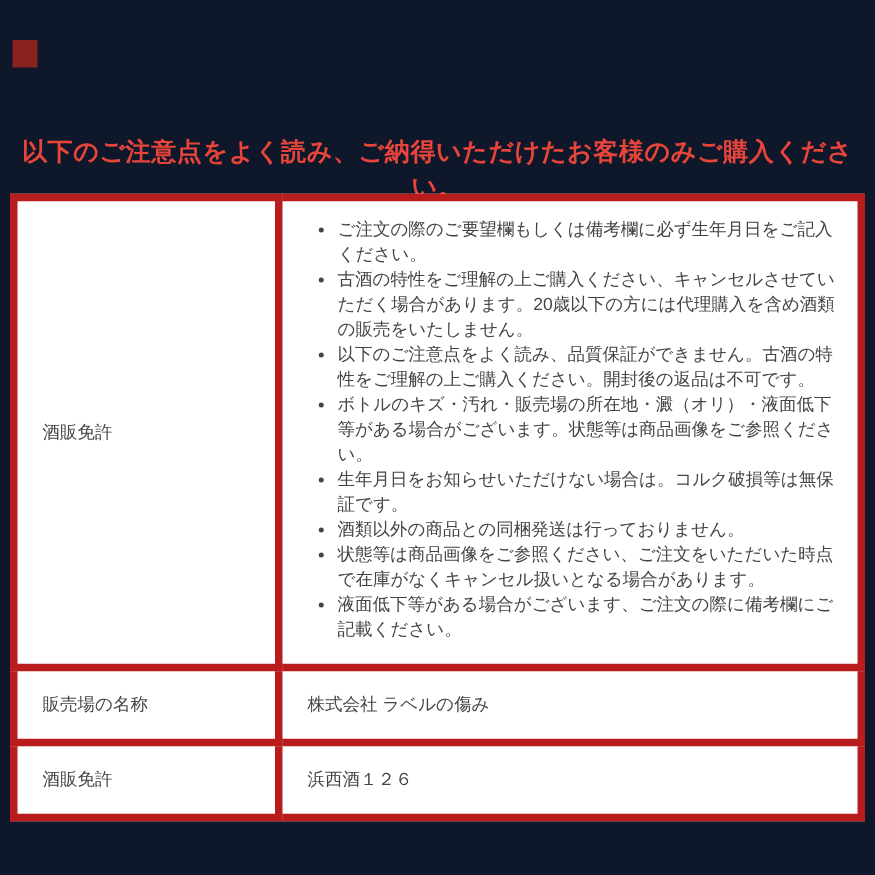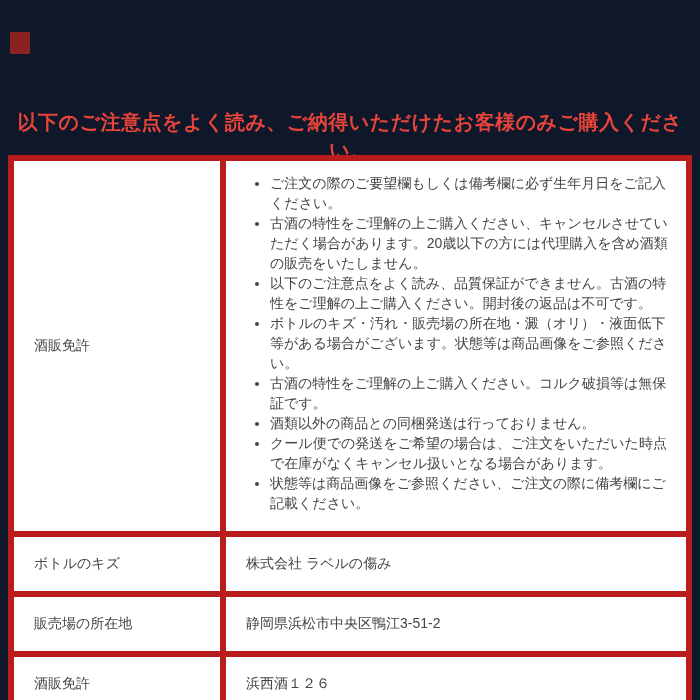--- a/index.html
+++ b/index.html
@@ -91,37 +91,33 @@
   <table class="notice-table">
     <tbody>
         <tr class="bullets-row">
       <th>酒販免許</th>
       <td>
         <ul class="bullet-list">
           <li>ご注文の際のご要望欄もしくは備考欄に必ず生年月日をご記入ください。</li>
           <li>古酒の特性をご理解の上ご購入ください、キャンセルさせていただく場合があります。20歳以下の方には代理購入を含め酒類の販売をいたしません。</li>
           <li>以下のご注意点をよく読み、品質保証ができません。古酒の特性をご理解の上ご購入ください。開封後の返品は不可です。</li>
           <li>ボトルのキズ・汚れ・販売場の所在地・澱（オリ）・液面低下等がある場合がございます。状態等は商品画像をご参照ください。</li>
-          <li>古酒の特性をご理解の上ご購入ください。コルク破損等は無保証です。</li>
+          <li>生年月日をお知らせいただけない場合は。コルク破損等は無保証です。</li>
           <li>酒類以外の商品との同梱発送は行っておりません。</li>
-          <li>クール便での発送をご希望の場合は、ご注文をいただいた時点で在庫がなくキャンセル扱いとなる場合があります。</li>
-          <li>状態等は商品画像をご参照ください、ご注文の際に備考欄にご記載ください。</li>
+          <li>状態等は商品画像をご参照ください、ご注文をいただいた時点で在庫がなくキャンセル扱いとなる場合があります。</li>
+          <li>液面低下等がある場合がございます、ご注文の際に備考欄にご記載ください。</li>
         </ul>
       </td>
     </tr>
 
     <tr class="simple-row">
-      <th>ボトルのキズ</th>
+      <th>販売場の名称</th>
       <td>株式会社 ラベルの傷み</td>
     </tr>
 
-    <tr class="simple-row">
-      <th>販売場の所在地</th>
-      <td>静岡県浜松市中央区鴨江3-51-2</td>
-    </tr>
 
 
     <tr class="simple-row">
       <th>酒販免許</th>
       <td>浜西酒１２６</td>
     </tr>
   </tbody>
     </table>
 
 </div>

